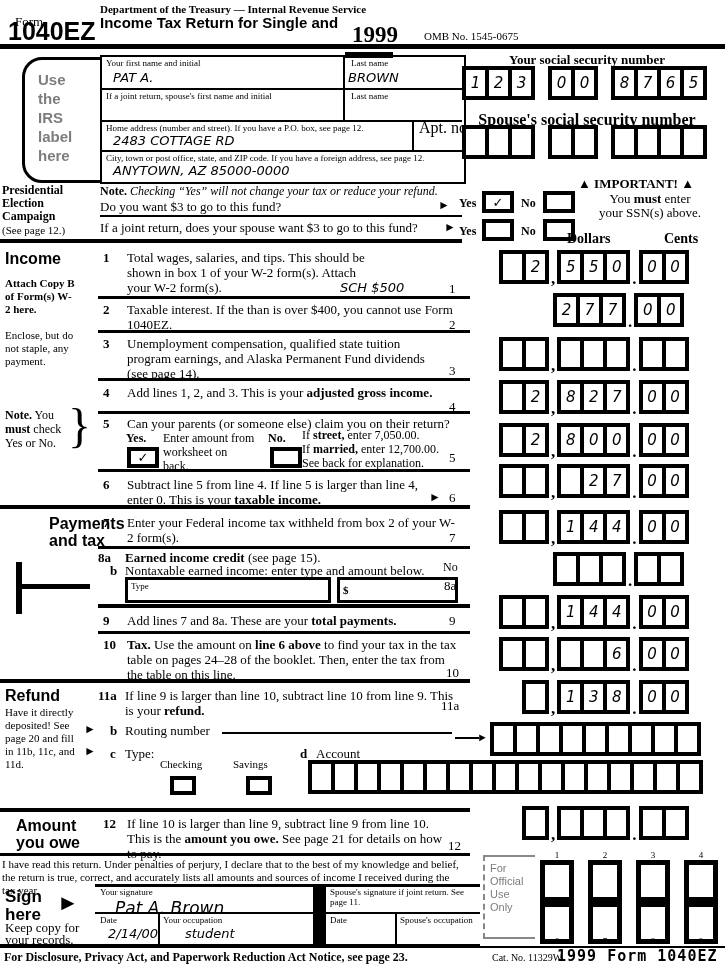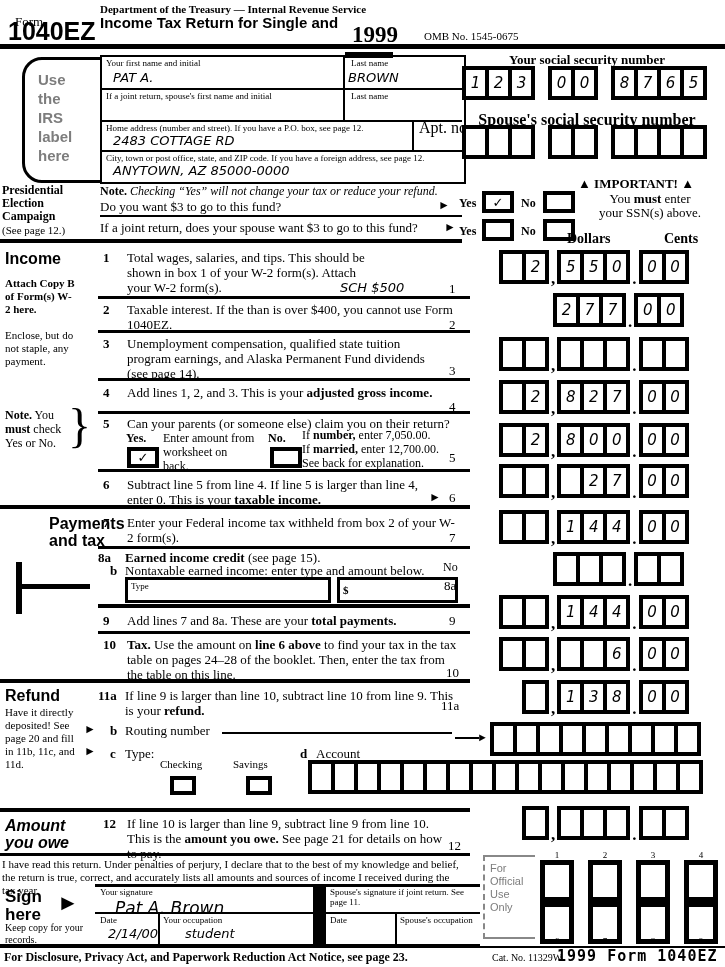--- a/index.html
+++ b/index.html
@@ -8,21 +8,21 @@
   .abs{position:absolute;}
   .sans{font-family:"Liberation Sans",sans-serif;}
   .b{font-weight:bold;}
   .i{font-style:italic;}
   .hw{font-family:"DejaVu Sans",sans-serif;font-style:italic;}
   .gray{color:#7d7d7d;}
   .hline{position:absolute;background:#000;}
   .t13{font-size:13px;line-height:15px;}
   .t12{font-size:12px;line-height:14px;}
   .t11{font-size:11px;line-height:13px;}
-  .t10{font-size:10px;line-height:12px;}
+  .t10{font-size:13px;line-height:12px;}
   .t9{font-size:9px;line-height:10px;}
   .sechead{font-family:"Liberation Sans",sans-serif;font-weight:bold;font-size:16px;line-height:17px;}
   .lnum{position:absolute;left:0;top:0;font-weight:bold;font-size:13px;}
   .ltext{margin-left:24px;}
   .ref{position:absolute;font-size:13px;}
   
   .bg{display:inline-flex;background:#000;padding:4px;gap:4px;}
   .bc{width:19px;height:26px;background:#fff;display:flex;align-items:center;justify-content:center;
       font-family:"DejaVu Sans",sans-serif;font-style:italic;font-size:15px;}
   .amt-row{position:absolute;left:495px;display:flex;align-items:flex-end;}
@@ -182,21 +182,21 @@
 <div class="abs t13" style="left:103px;top:416px;">
   <span class="lnum">5</span>
   <div class="ltext" style="width:345px;">Can your parents (or someone else) claim you on their return?</div>
 </div>
 <div class="abs b t12" style="left:126px;top:431px;">Yes.</div>
 <div class="abs t12" style="left:163px;top:431px;width:92px;">Enter amount from worksheet on back.</div>
 <div class="abs cb" style="left:127px;top:447px;width:24px;height:13px;">✓</div>
 <div class="abs b t12" style="left:268px;top:431px;">No.</div>
 <div class="abs cb" style="left:270px;top:447px;width:24px;height:13px;"></div>
 <div class="abs t12" style="left:302px;top:428px;width:160px;">
-  <div><span>If </span><span class="b">number,</span><span> enter 7,050.00.</span></div>
+  <div><span>If </span><span class="b">street,</span><span> enter 7,050.00.</span></div>
   <div><span>If </span><span class="b">married,</span><span> enter 12,700.00.</span></div>
   <div>See back for explanation.</div>
 </div>
 <div class="ref" style="left:449px;top:450px;">5</div>
 <div class="hline" style="left:98px;top:469px;width:372px;height:3px;"></div>
 
 <div class="abs t13" style="left:103px;top:477px;">
   <span class="lnum">6</span>
   <div class="ltext" style="width:320px;"><span>Subtract line 5 from line 4. If line 5 is larger than line 4, enter 0. This is your </span><span class="b">taxable income.</span></div>
 </div>
@@ -311,21 +311,21 @@
       <span class="bc" style="width: 19px;"></span>
       <span class="bc" style="width: 19px;"></span>
       <span class="bc" style="width: 19px;"></span>
       <span class="bc" style="width: 19px;"></span>
       <span class="bc" style="width: 19px;"></span>
     </span>
   </div>
 
 <div class="hline" style="left:0px;top:808px;width:470px;height:4px;"></div>
 
-<div class="abs sechead" style="left:5px;top:817px;width:92px;font-style:italic;">Amount you owe</div>
+<div class="abs sechead" style="left:16px;top:817px;width:92px;">Amount you owe</div>
 <div class="abs t13" style="left:103px;top:816px;">
   <span class="lnum">12</span>
   <div class="ltext" style="width:325px;"><span>If line 10 is larger than line 9, subtract line 9 from line 10. This is the </span><span class="b">amount you owe.</span><span> See page 21 for details on how to pay.</span></div>
 </div>
 <div class="ref" style="left:448px;top:838px;">12</div>
 <div class="hline" style="left:0px;top:853px;width:470px;height:3px;"></div>
 
 <div class="abs t11" style="left:2px;top:858px;width:460px;">I have read this return. Under penalties of perjury, I declare that to the best of my knowledge and belief, the return is true, correct, and accurately lists all amounts and sources of income I received during the tax year.</div>
 <div class="hline" style="left:95px;top:884px;width:385px;height:3px;"></div>
 <div class="abs sans b" style="left:5px;top:888px;font-size:17px;line-height:18px;width:52px;">Sign here</div>

